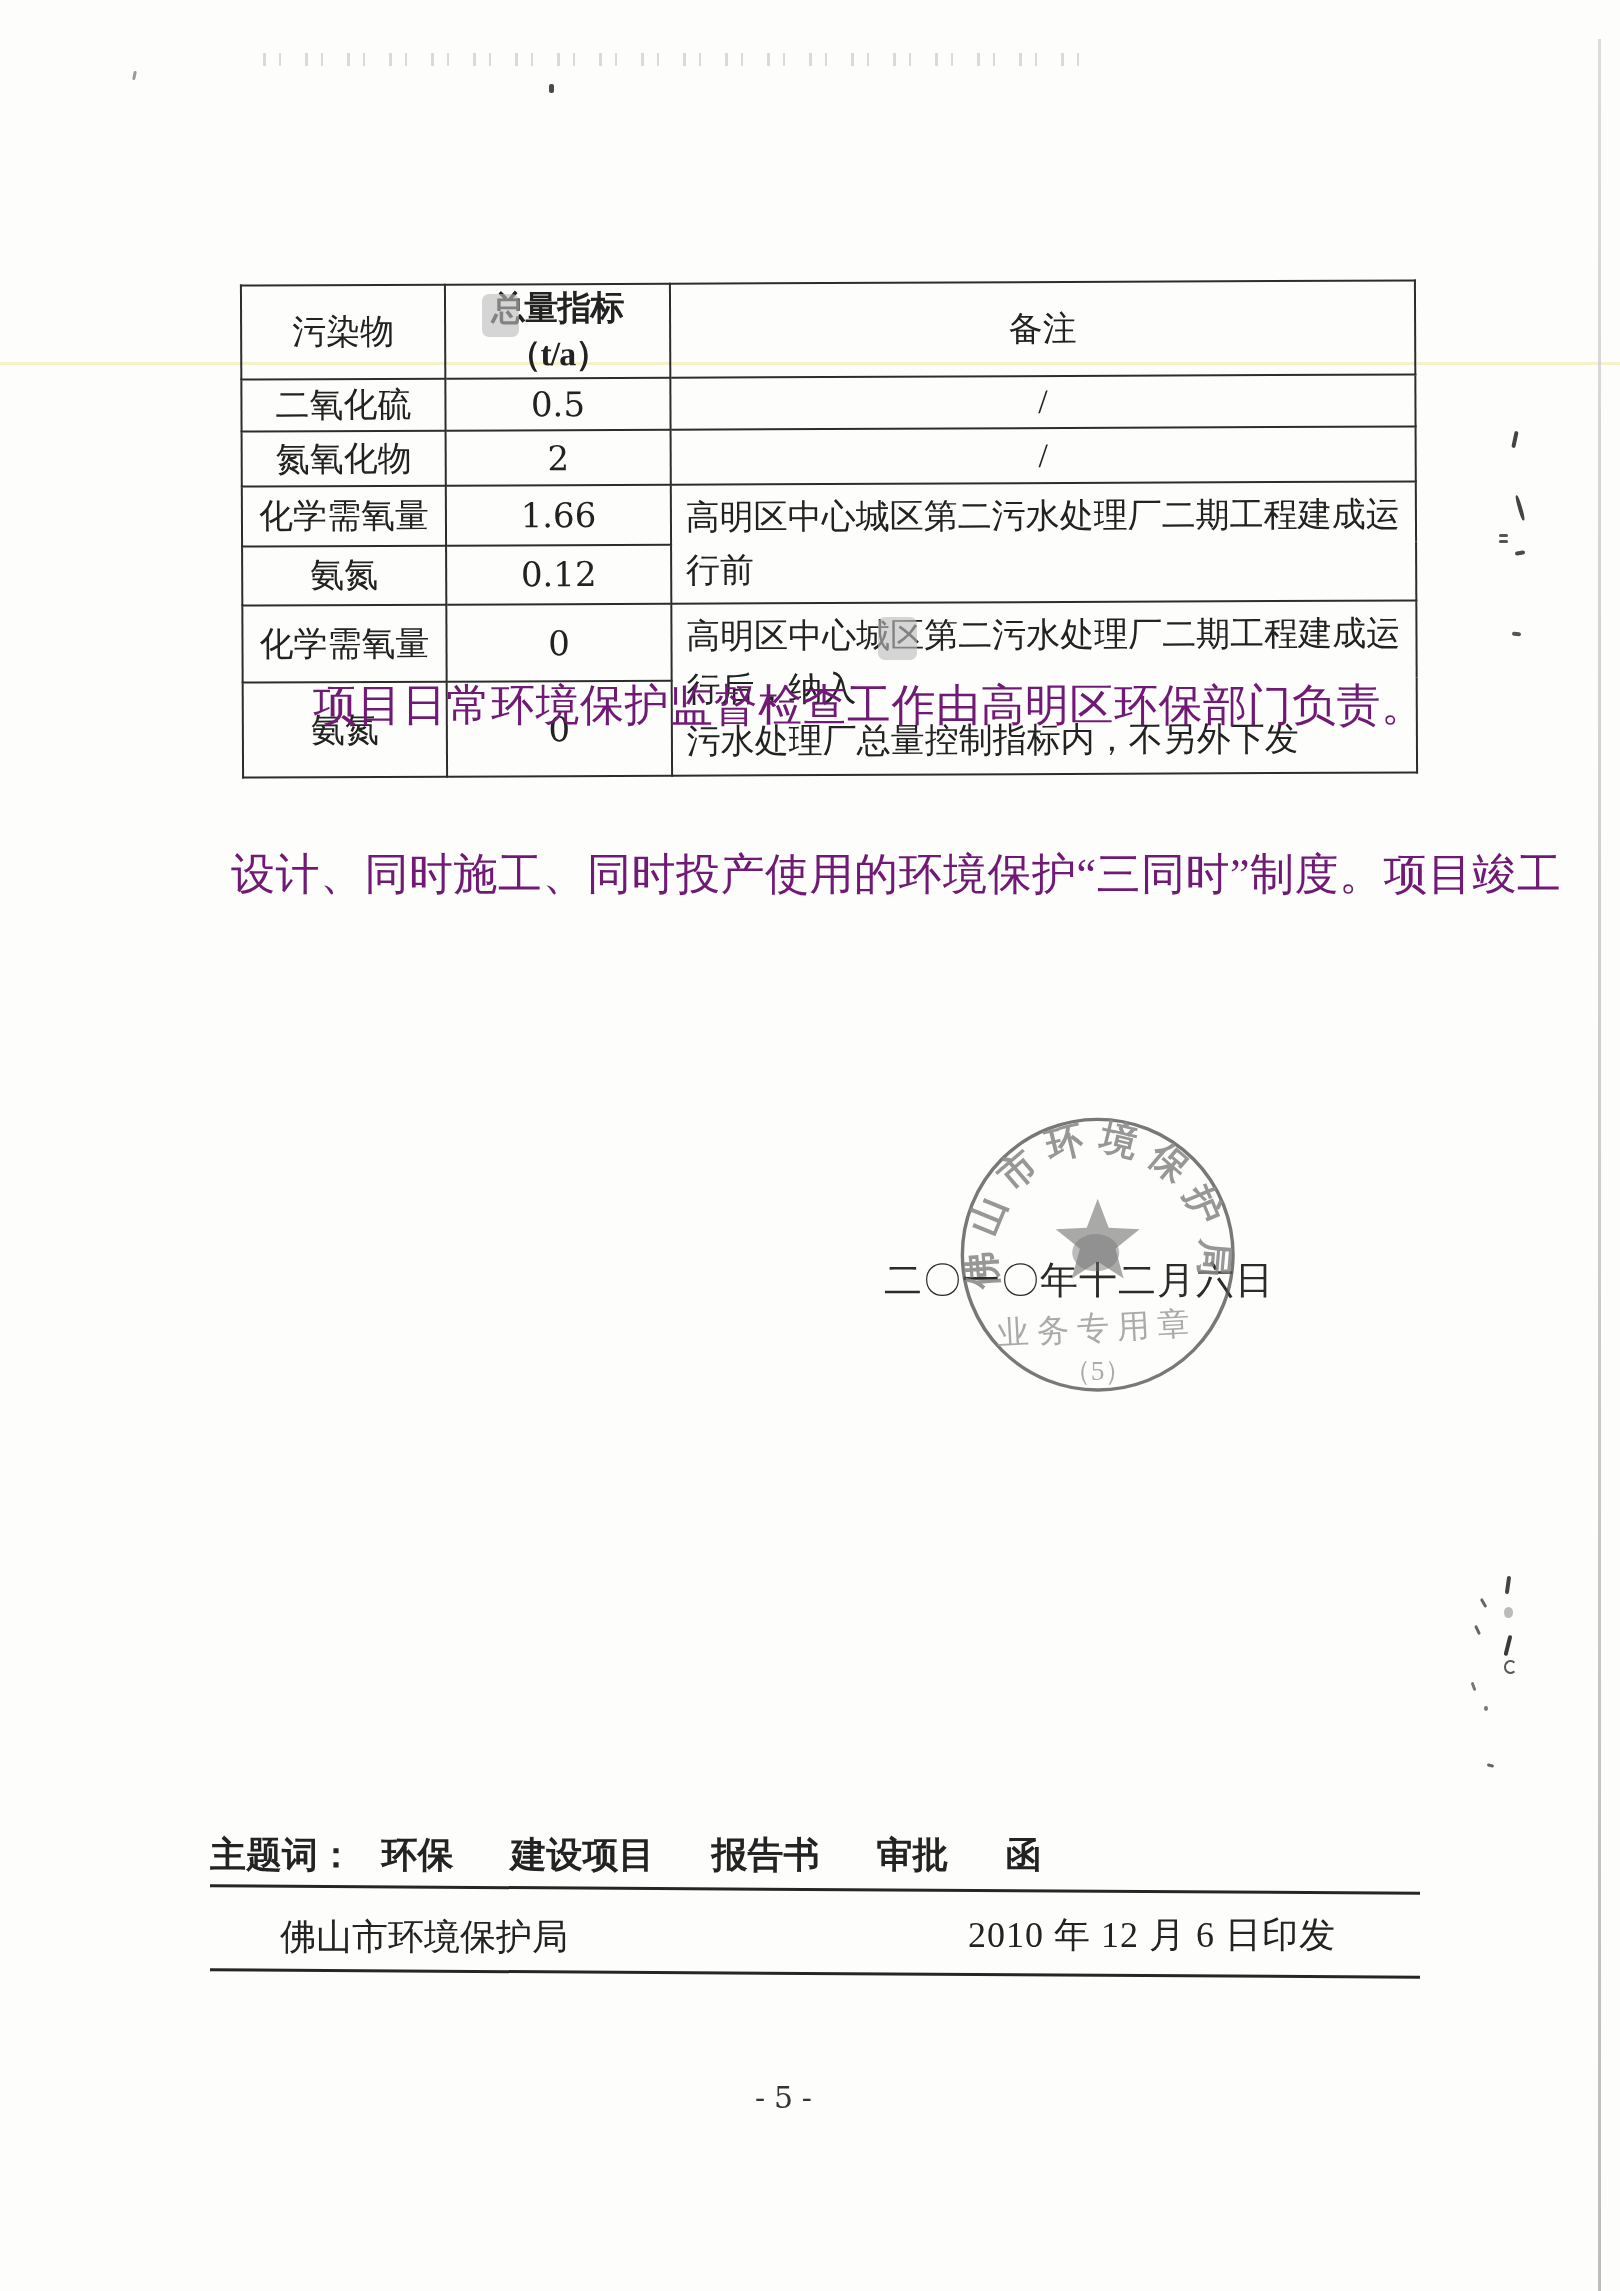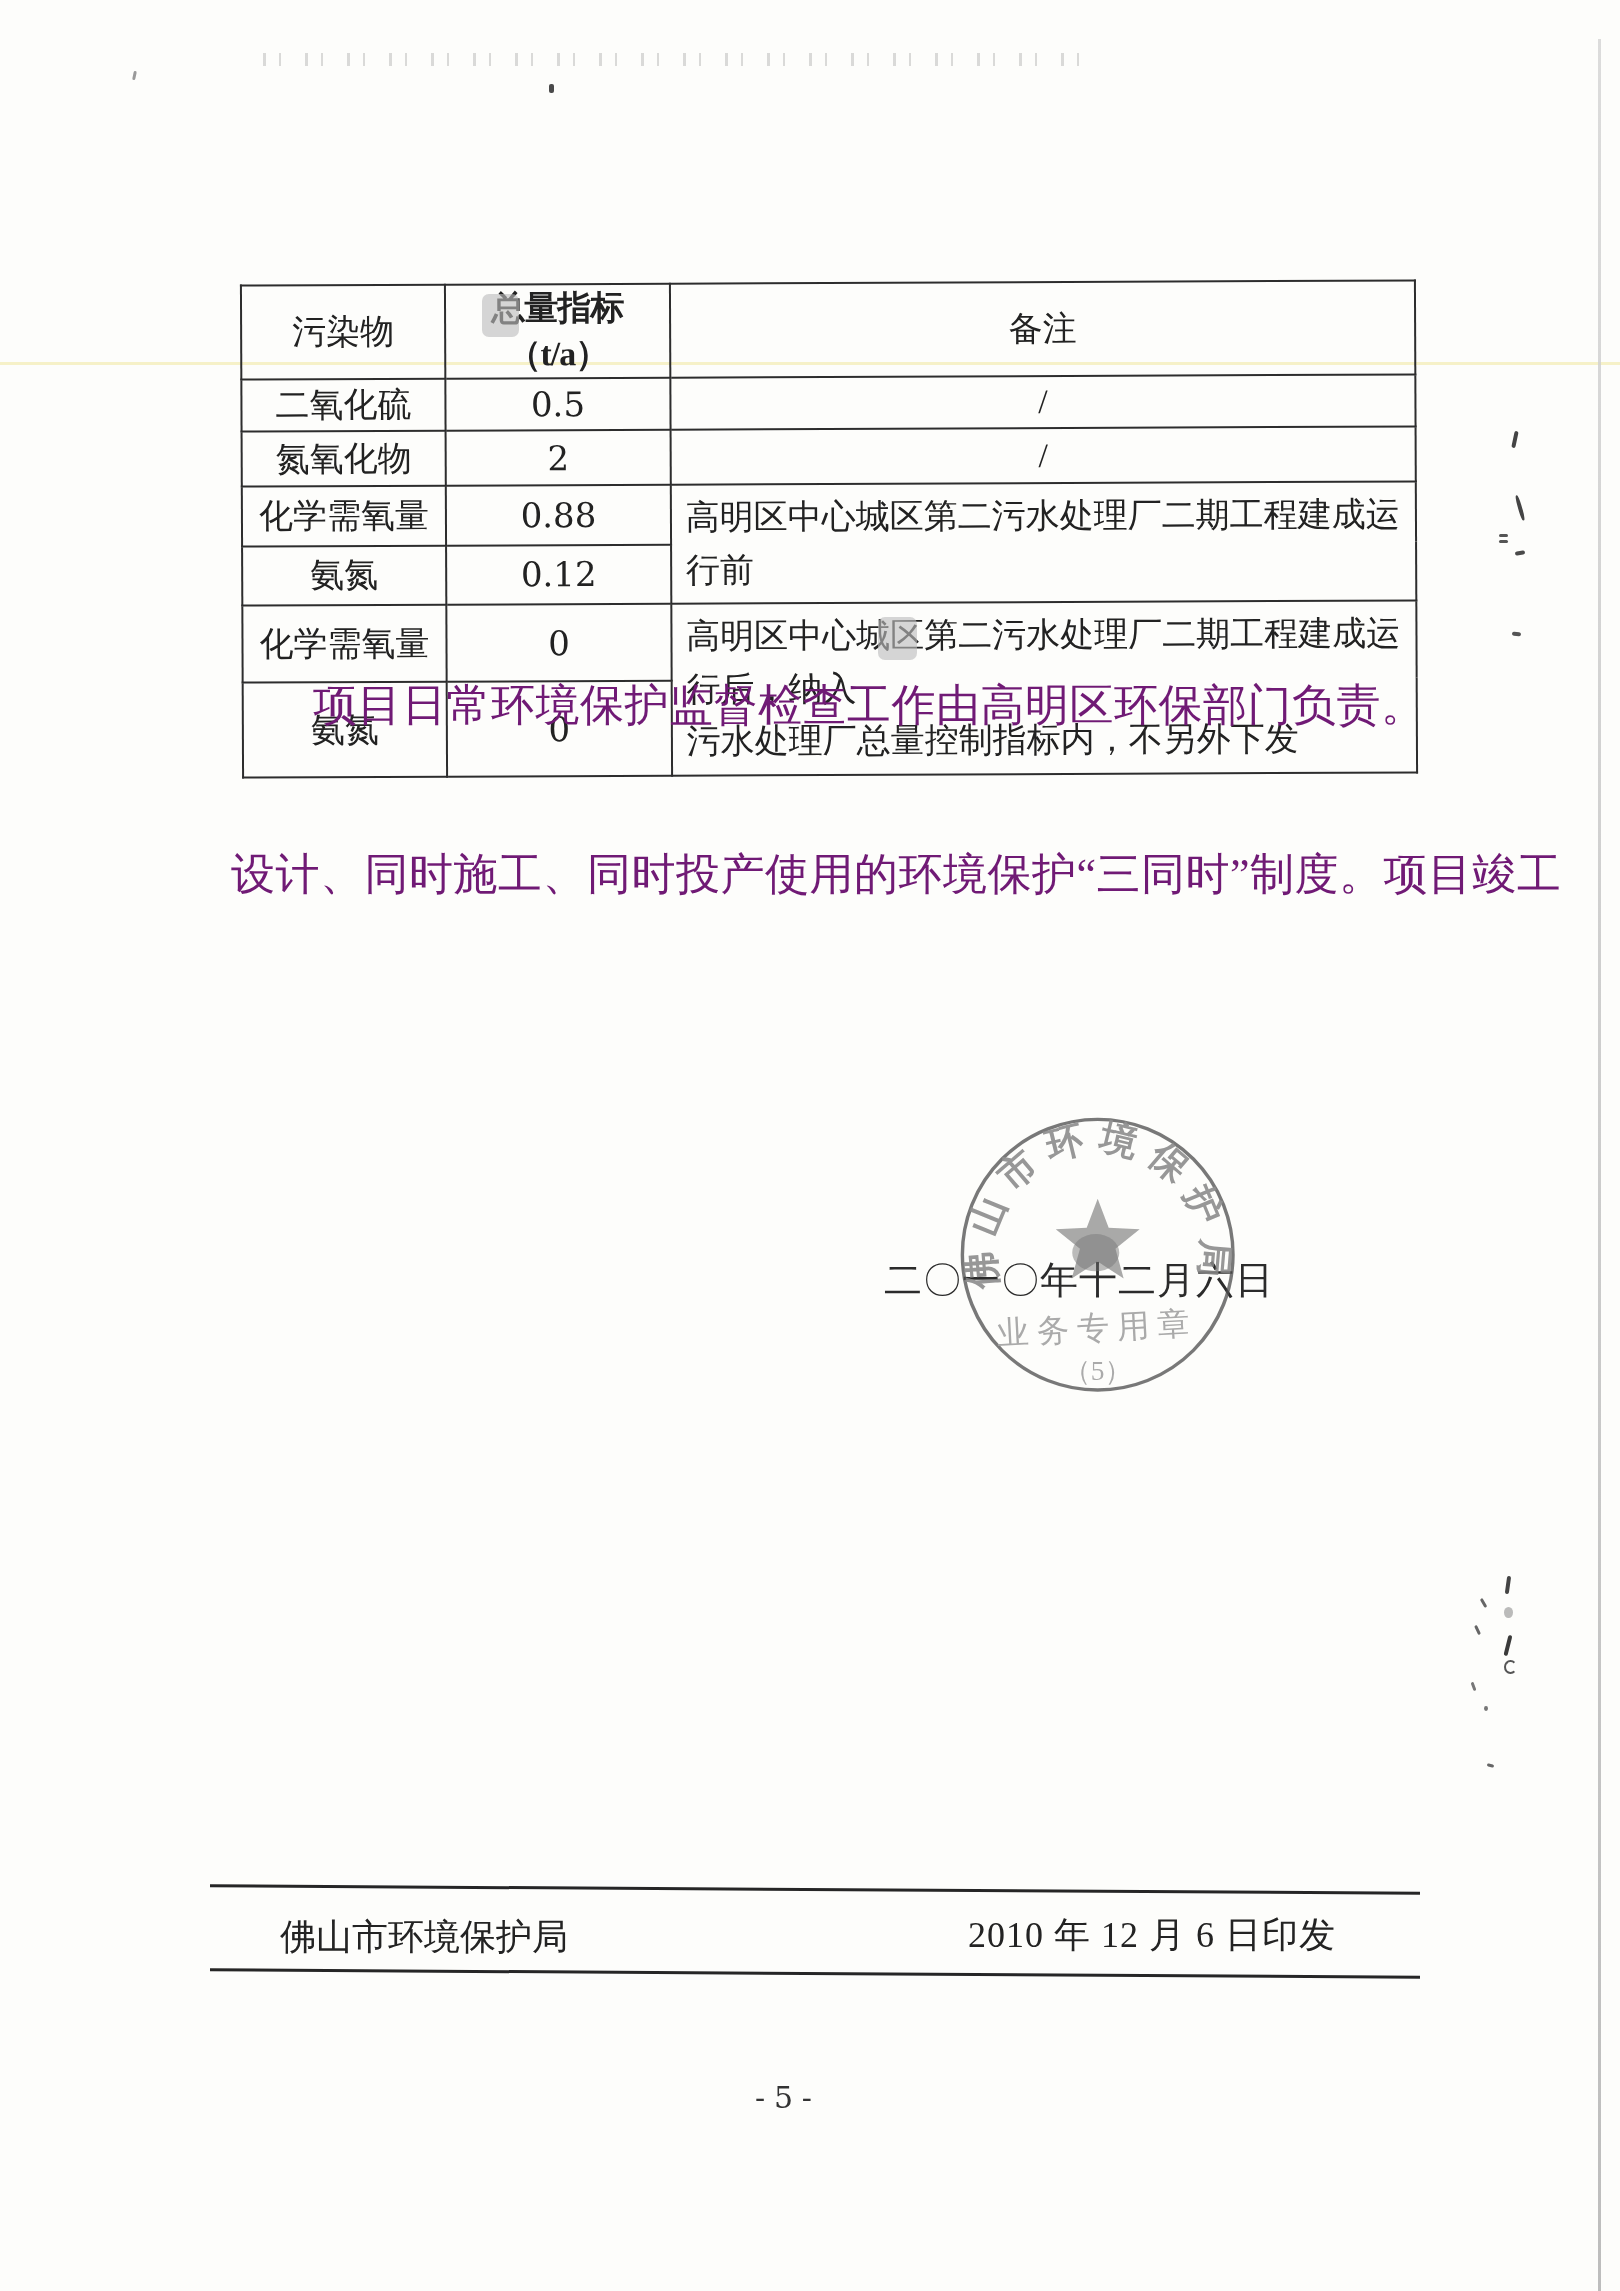--- a/index.html
+++ b/index.html
@@ -100,21 +100,21 @@
       <td class="val">0.5</td>
       <td class="slash">/</td>
     </tr>
     <tr style="height:55px;">
       <td>氮氧化物</td>
       <td class="val">2</td>
       <td class="slash">/</td>
     </tr>
     <tr style="height:54px;">
       <td>化学需氧量</td>
-      <td class="val">0.88</td>
+      <td class="val">1.66</td>
       <td class="remark-left" rowspan="2">高明区中心城区第二污水处理厂二期工程建成运行前</td>
     </tr>
     <tr style="height:54px;">
       <td>氨氮</td>
       <td class="val">0.12</td>
     </tr>
     <tr style="height:53px;">
       <td>化学需氧量</td>
       <td class="val">0</td>
       <td class="remark-left" rowspan="2">
@@ -144,20 +144,28 @@
     <circle cx="170" cy="170" r="138" fill="none" stroke="#4f4f4f" stroke-width="3.5" opacity="0.82"></circle>
     <text font-size="38" fill="#878787" letter-spacing="12" opacity="0.92" font-weight="600">
       <textPath href="#arcPath" startOffset="50%" text-anchor="middle">佛山市环境保护局</textPath>
     </text>
     <polygon points="170,113 181.2,142.6 212.8,144.1 188.1,163.9 196.5,194.4 170,177 143.5,194.4 151.9,163.9 127.2,144.1 158.8,142.6" fill="#8f8f8f" fill-opacity="0.82"></polygon>
     <ellipse cx="168" cy="168" rx="24" ry="19" fill="#707070" opacity="0.5"></ellipse>
     <text x="170" y="256" text-anchor="middle" font-size="33" fill="#9b9b9b" letter-spacing="8" opacity="0.9" transform="rotate(-3 170 256)">业务专用章</text>
     <text x="170" y="298" text-anchor="middle" font-size="28" fill="#9b9b9b" opacity="0.9">（5）</text>
   </svg>
 
+  <div class="kw-line">
+    <span class="kw-label">主题词：</span>
+    <span class="kw">环保</span>
+    <span class="kw">建设项目</span>
+    <span class="kw">报告书</span>
+    <span class="kw">审批</span>
+    <span class="kw">函</span>
+  </div>
   <div class="rule" style="top:1888px;"></div>
   <div class="issuer">佛山市环境保护局</div>
   <div class="issue-date">2010 年 12 月 6 日印发</div>
   <div class="rule" style="top:1972px;"></div>
 
   <div class="pageno">-5-</div>
 
 </div>
 
 

